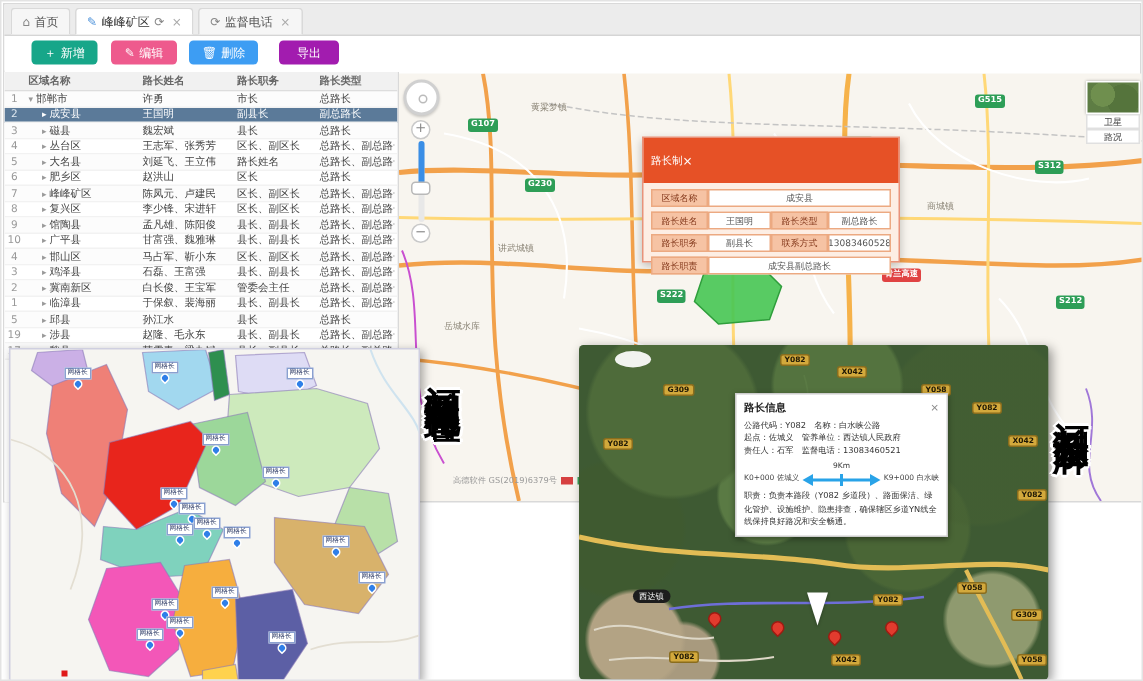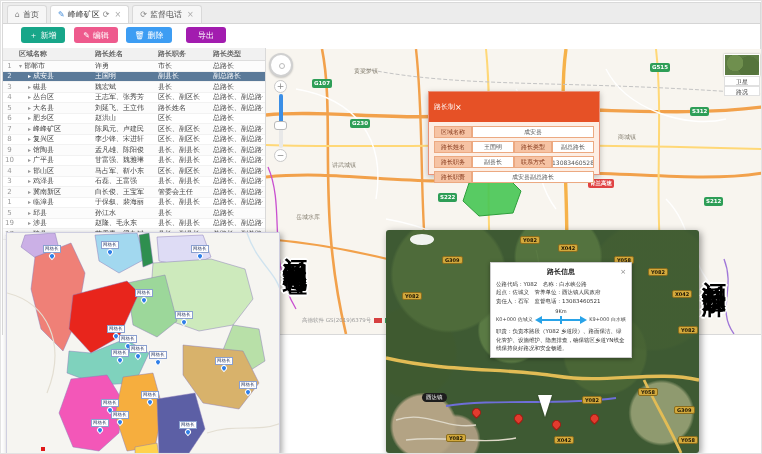--- a/index.html
+++ b/index.html
@@ -98,21 +98,21 @@
       radial-gradient(circle at 40% 45%, #5a7a44 0 14%, transparent 15%),
       radial-gradient(circle at 70% 55%, #4a6636 0 16%, transparent 17%),
       radial-gradient(circle at 8% 55%, #3f5a30 0 14%, transparent 15%),
       #3e5a33;}
   .satov svg{position:absolute;left:0;top:0;}
   .ybadge{position:absolute;height:8px;padding:0 2px;background:#d3a93c;border:1px solid #8a6d1d;border-radius:2px;color:#1d1705;font-size:5px;line-height:7px;font-weight:bold;}
   .blackpill{position:absolute;left:36px;top:163px;padding:1px 4px;background:#1d1d1d;border-radius:5px;color:#fff;font-size:5.5px;}
   .cloud{position:absolute;left:24px;top:4px;width:24px;height:11px;background:#fff;border-radius:50%;opacity:.92;}
   .rmark{position:absolute;width:9px;height:9px;background:#e23b2e;border:1px solid #9e1b12;border-radius:50% 50% 50% 0;transform:rotate(-45deg);}
   .spop{position:absolute;left:104px;top:32px;width:142px;background:#fff;border:1px solid #ccc;box-shadow:0 1px 4px rgba(0,0,0,.4);padding:4px 5px;font-size:5.5px;color:#333;line-height:1.55;}
-  .spop-title{text-align:center;font-weight:bold;font-size:7px;color:#222;position:relative;margin-bottom:2px;}
+  .spop-title{font-weight:bold;font-size:7px;color:#222;position:relative;margin-bottom:2px;}
   .spop-x{position:absolute;right:0;top:0;color:#888;font-weight:normal;font-size:7px;cursor:pointer;}
   .seg{display:flex;align-items:flex-end;justify-content:space-between;margin:3px 0;}
   .seg-side{font-size:5px;color:#444;white-space:nowrap;}
   .seg-mid{flex:1;display:flex;flex-direction:column;align-items:center;margin:0 2px;}
   .seg-km{font-size:5px;color:#333;}
   .arrowline{position:relative;width:100%;height:8px;}
   .arrowline .bar{position:absolute;left:6px;right:6px;top:3px;height:2px;background:#29a3e8;}
   .arrowline .tick{position:absolute;left:50%;top:0;width:2px;height:8px;background:#29a3e8;transform:translateX(-50%);}
   .arrowline .ltri{position:absolute;left:0;top:0;width:0;height:0;border-top:4px solid transparent;border-bottom:4px solid transparent;border-right:7px solid #29a3e8;}
   .arrowline .rtri{position:absolute;right:0;top:0;width:0;height:0;border-top:4px solid transparent;border-bottom:4px solid transparent;border-left:7px solid #29a3e8;}

